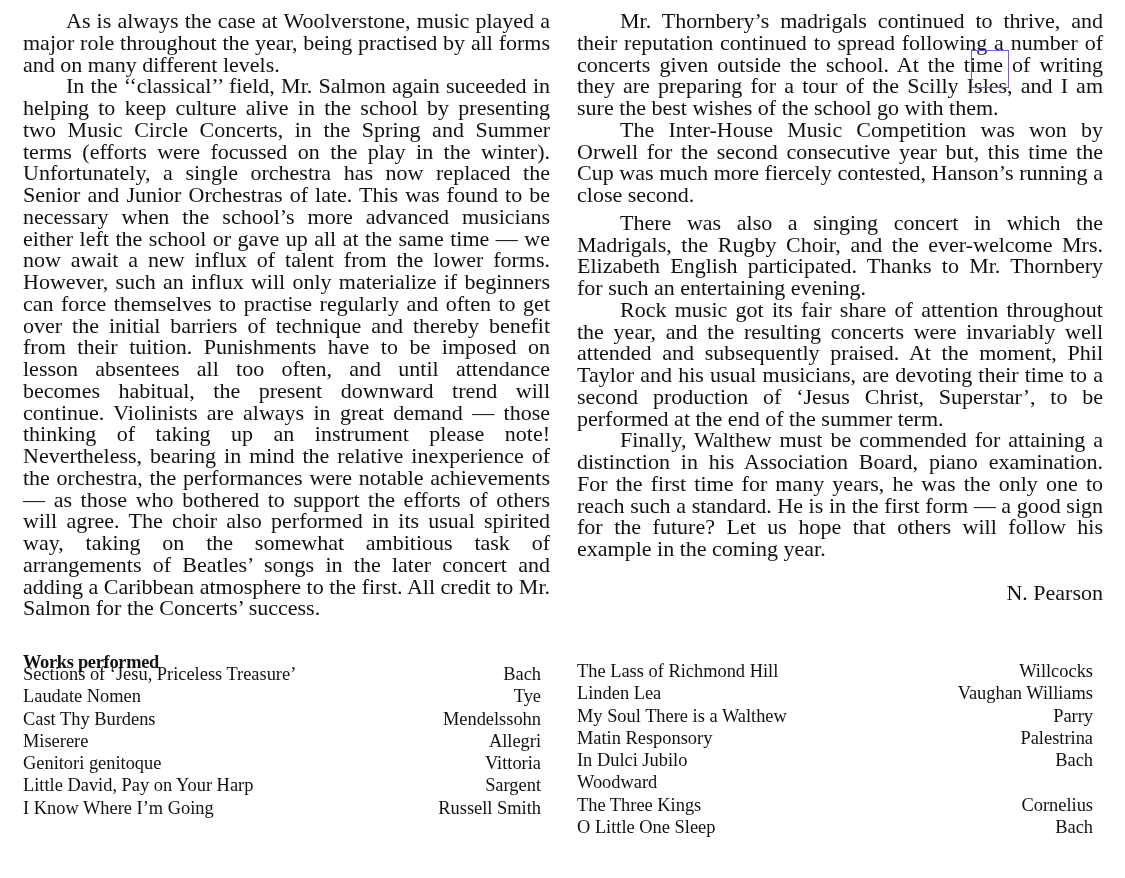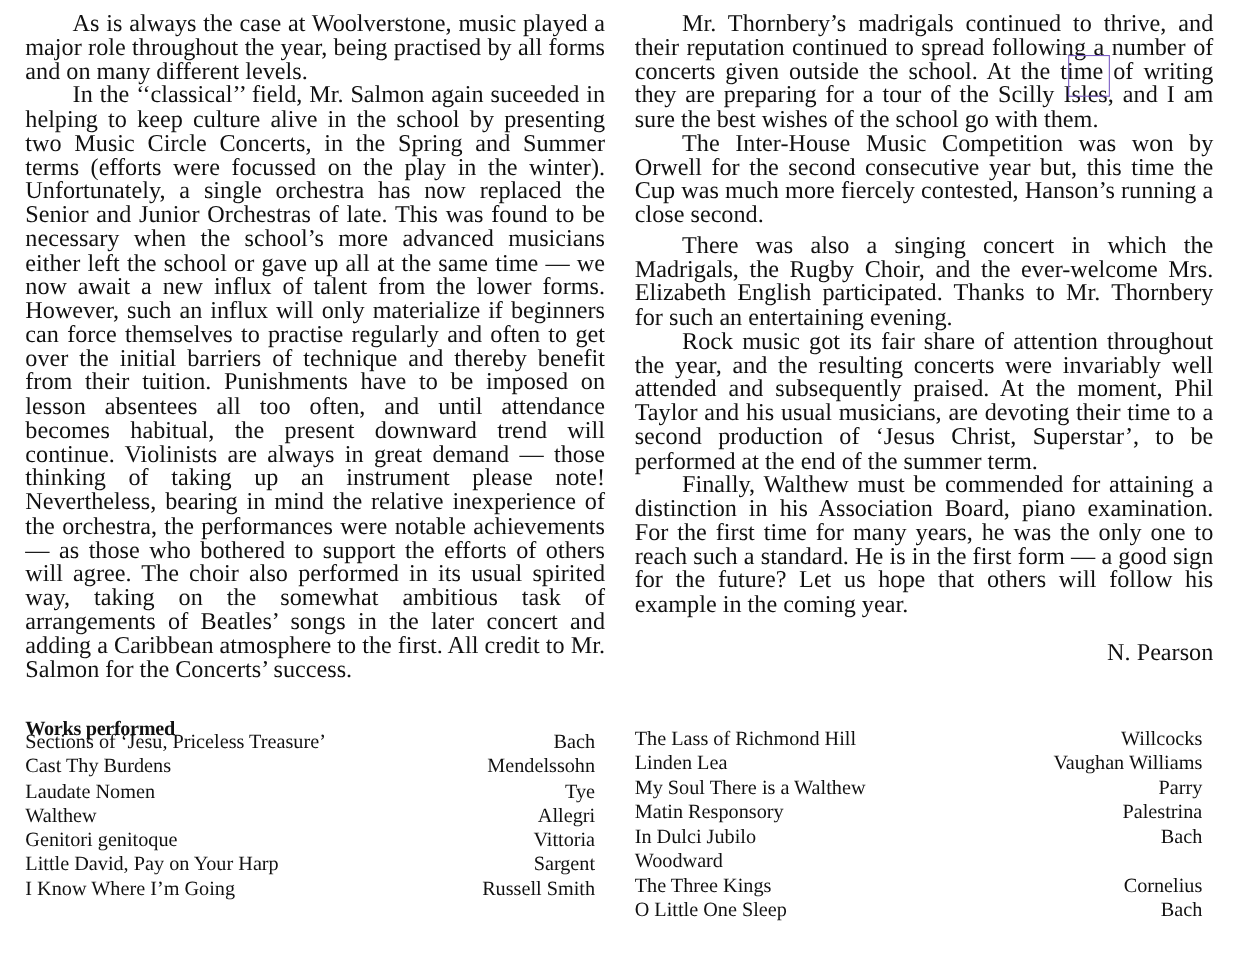--- a/index.html
+++ b/index.html
@@ -52,29 +52,29 @@
 </div>
 
 <div id="works-heading">Works performed</div>
 
 <div id="works-left" class="works-list">
     <div class="work-row">
       <span>Sections of ‘Jesu, Priceless Treasure’</span>
       <span>Bach</span>
     </div>
     <div class="work-row">
+      <span>Laudate Nomen</span>
+      <span>Tye</span>
+    </div>
+    <div class="work-row">
       <span>Cast Thy Burdens</span>
       <span>Mendelssohn</span>
     </div>
     <div class="work-row">
-      <span>Laudate Nomen</span>
-      <span>Tye</span>
-    </div>
-    <div class="work-row">
-      <span>Walthew</span>
+      <span>Miserere</span>
       <span>Allegri</span>
     </div>
     <div class="work-row">
       <span>Genitori genitoque</span>
       <span>Vittoria</span>
     </div>
     <div class="work-row">
       <span>Little David, Pay on Your Harp</span>
       <span>Sargent</span>
     </div>

